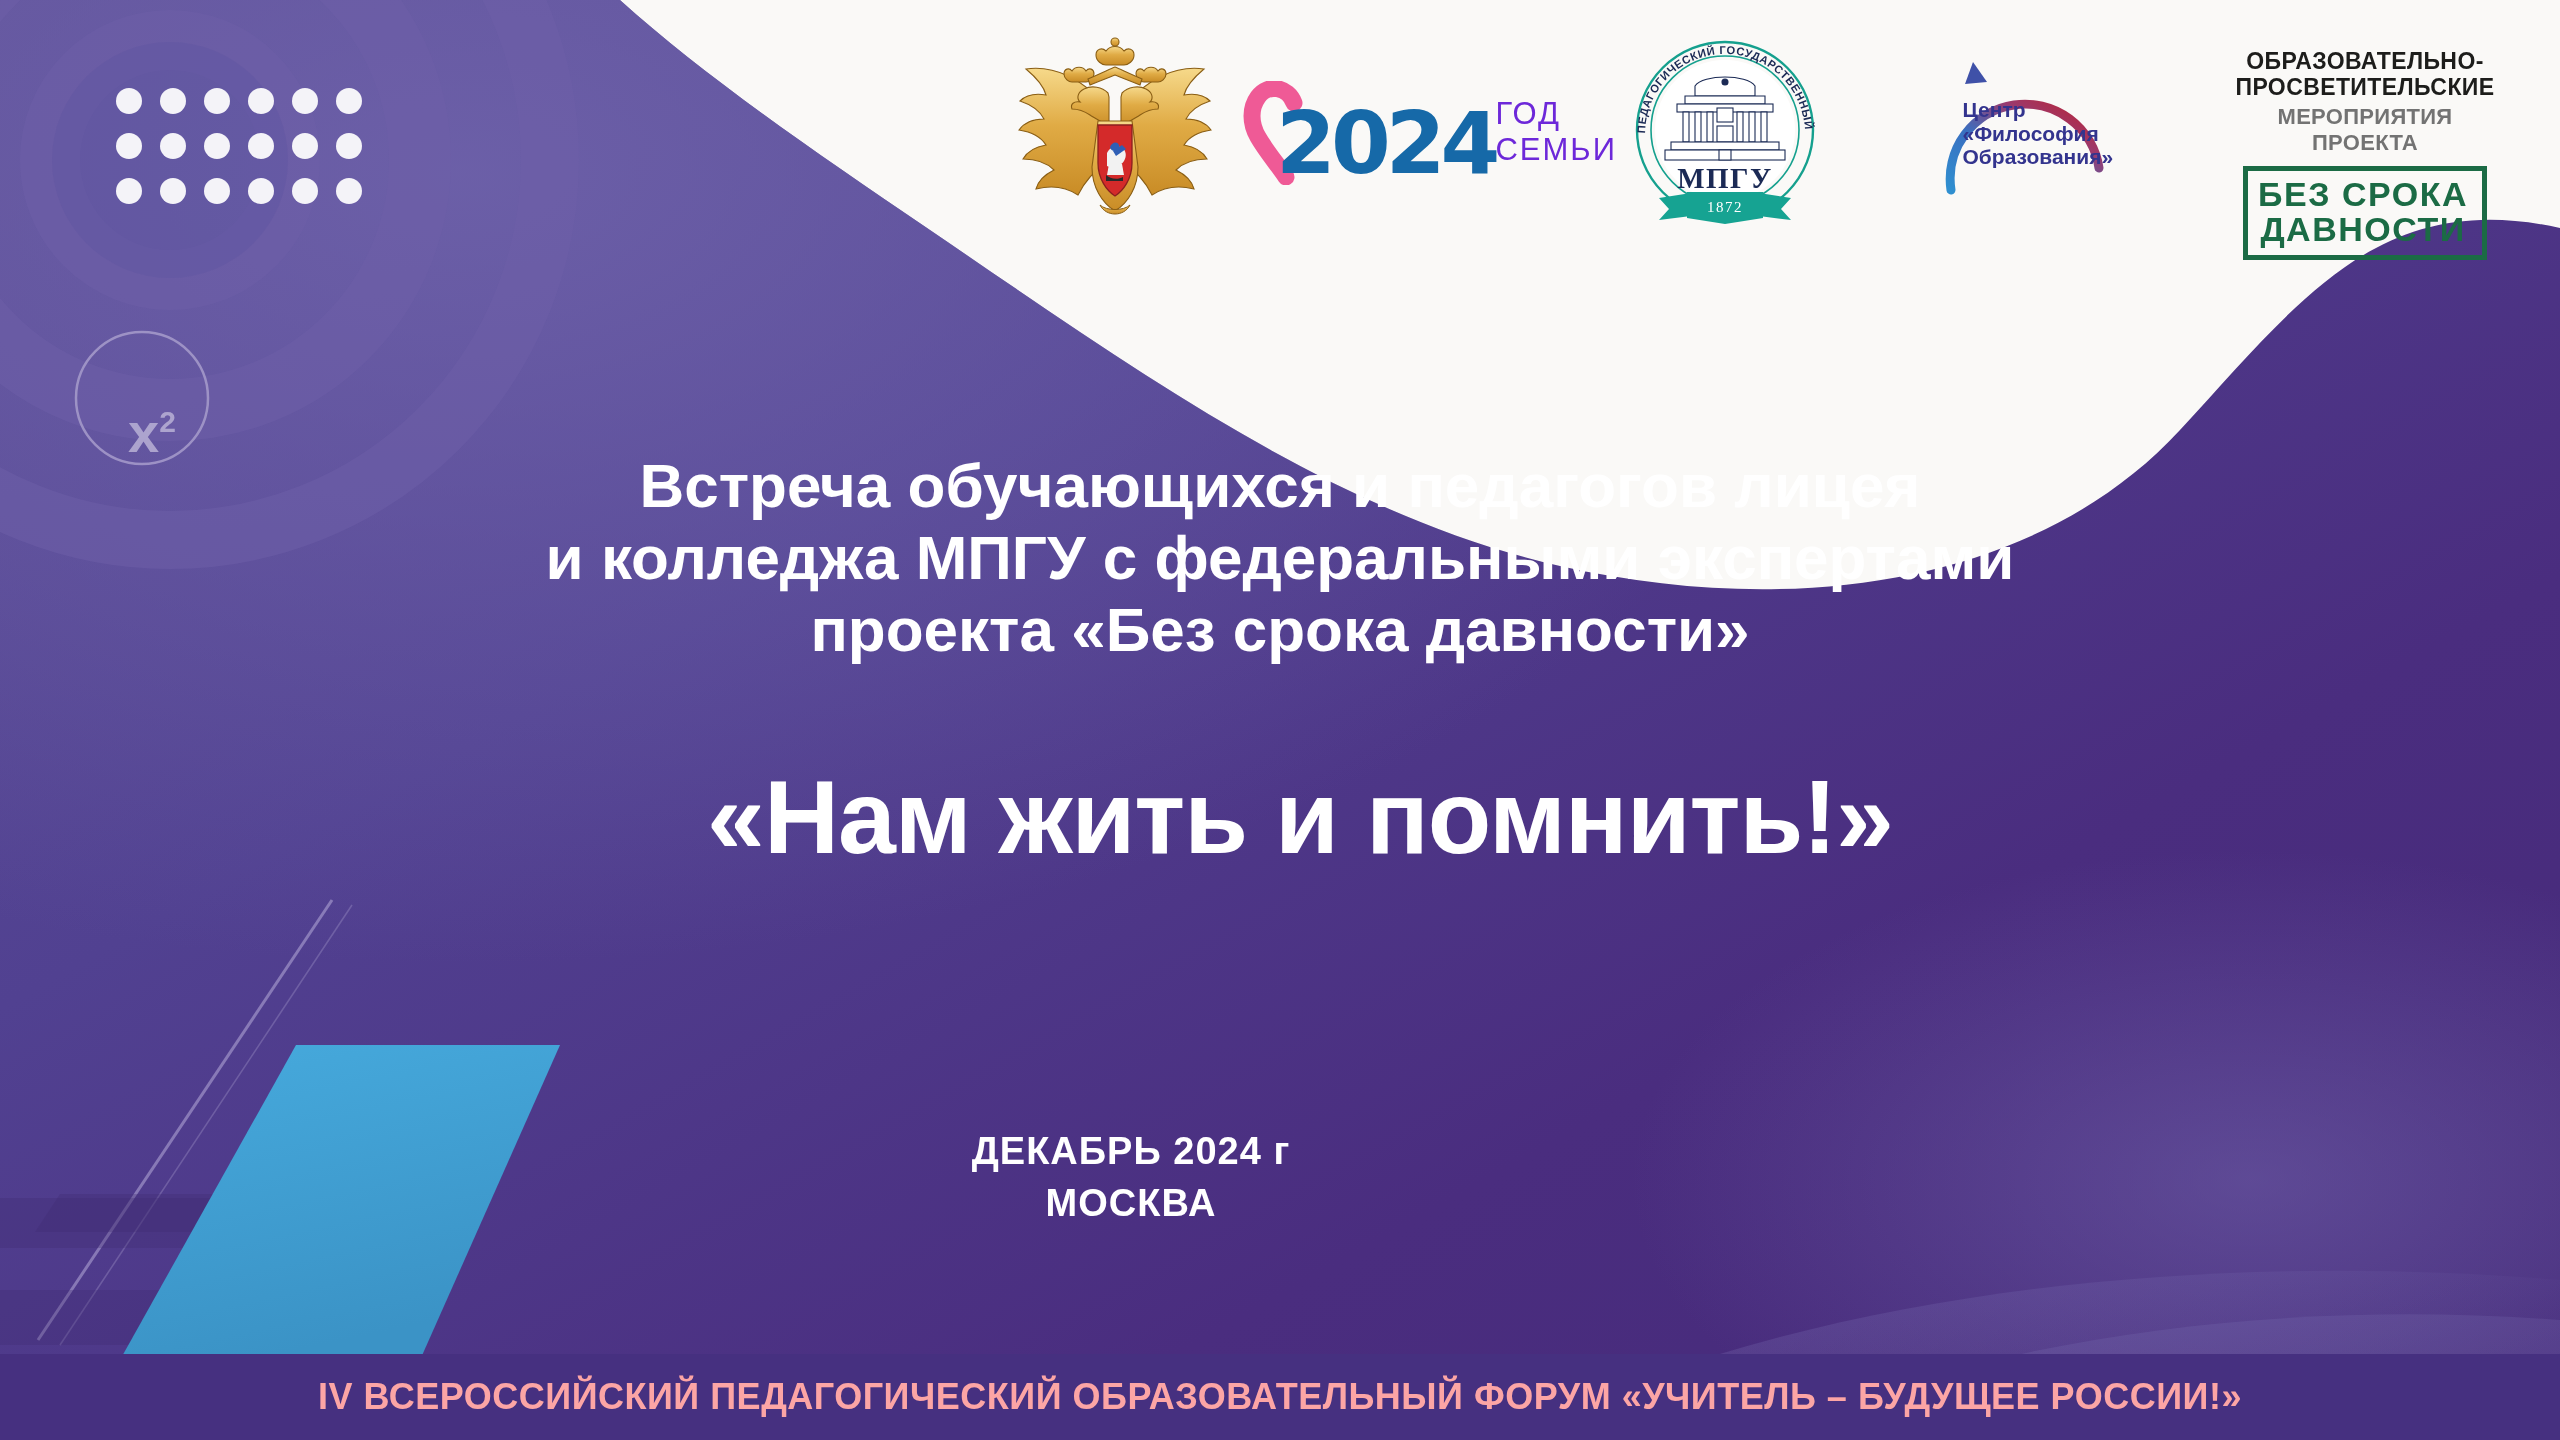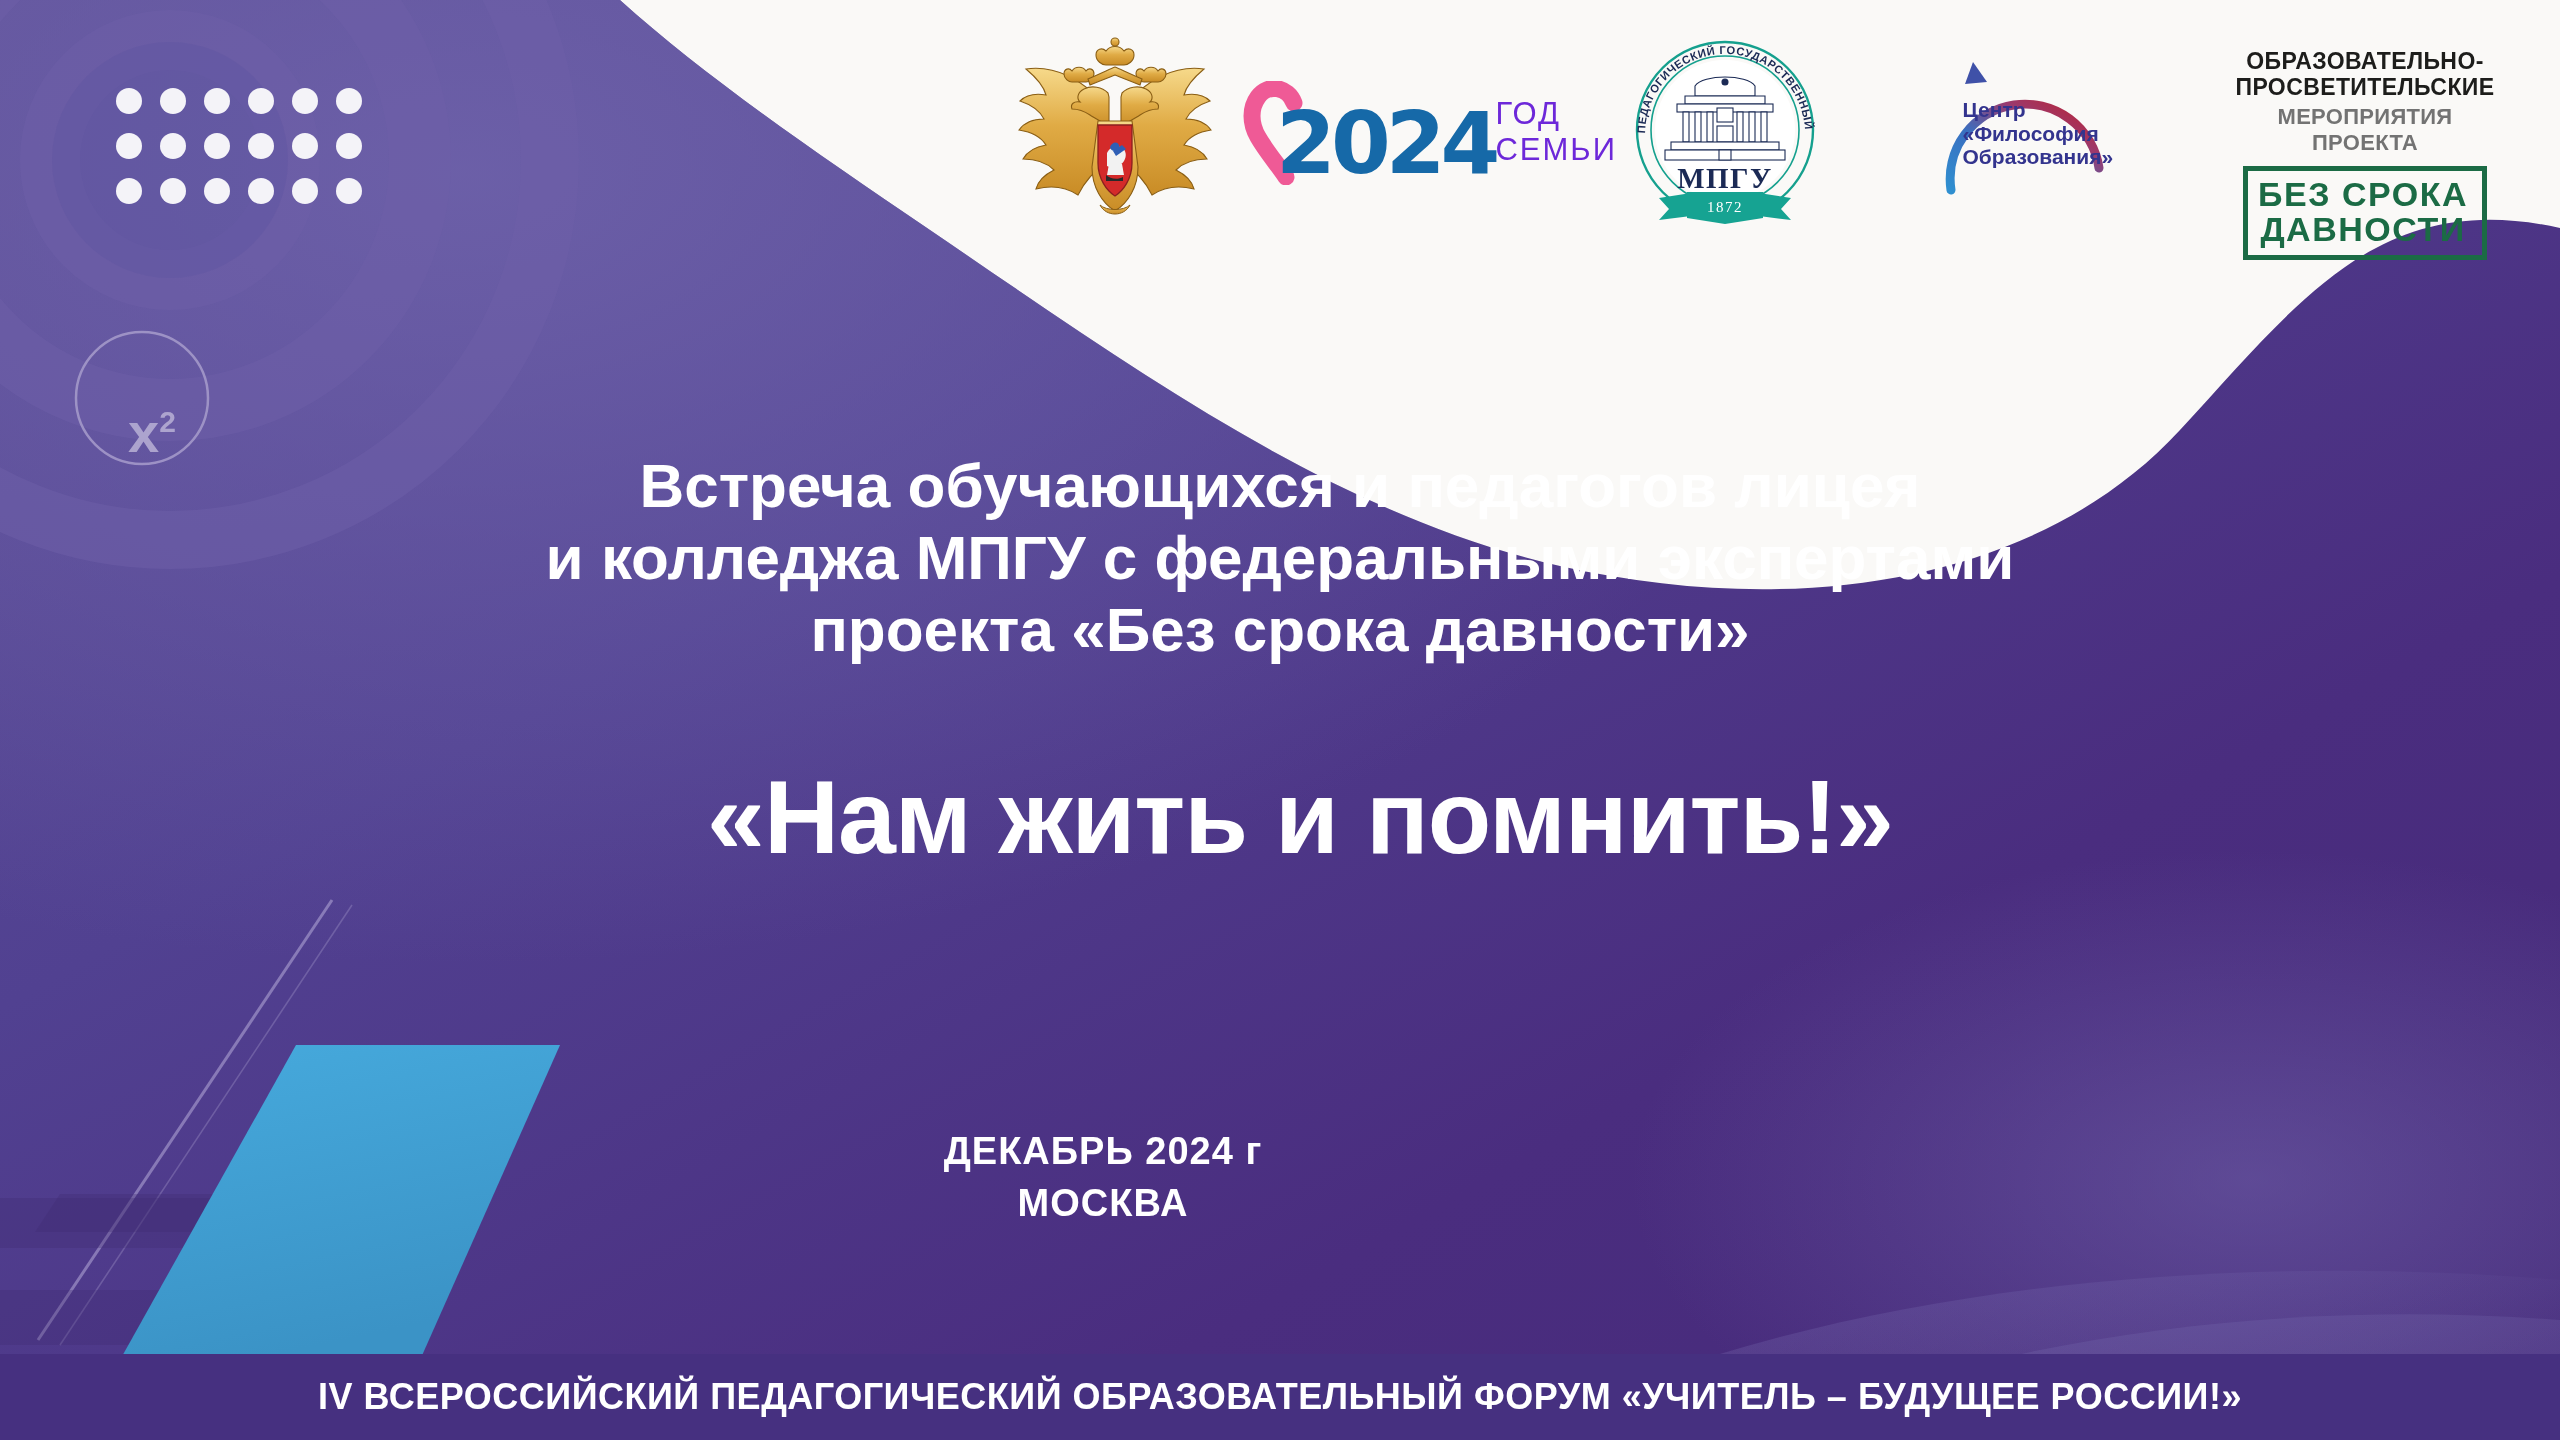--- a/index.html
+++ b/index.html
@@ -163,20 +163,21 @@
     line-height: 1.1;
     margin-left: 20px;
   }
   .meta-block {
     position: absolute;
     top: 1125px;
     left: 0;
     width: 2206px;
     text-align: center;
     color: #ffffff;
+    padding-left: 28px;
   }
   .meta-line {
     font-family: "Liberation Sans", sans-serif;
     font-weight: bold;
     font-size: 38px;
     line-height: 1.38;
     letter-spacing: 1px;
   }
 
   
@@ -188,21 +189,21 @@
     height: 86px;
     background: #463080;
     display: flex;
     align-items: center;
     justify-content: center;
   }
   .footer-text {
     font-family: "Liberation Sans", sans-serif;
     font-weight: bold;
     font-size: 36px;
-    color: #ffffff;
+    color: #fca5a5;
     letter-spacing: 0.5px;
     white-space: nowrap;
   }
 
   
   .dot-grid {
     position: absolute;
     top: 88px;
     left: 116px;
     display: grid;

